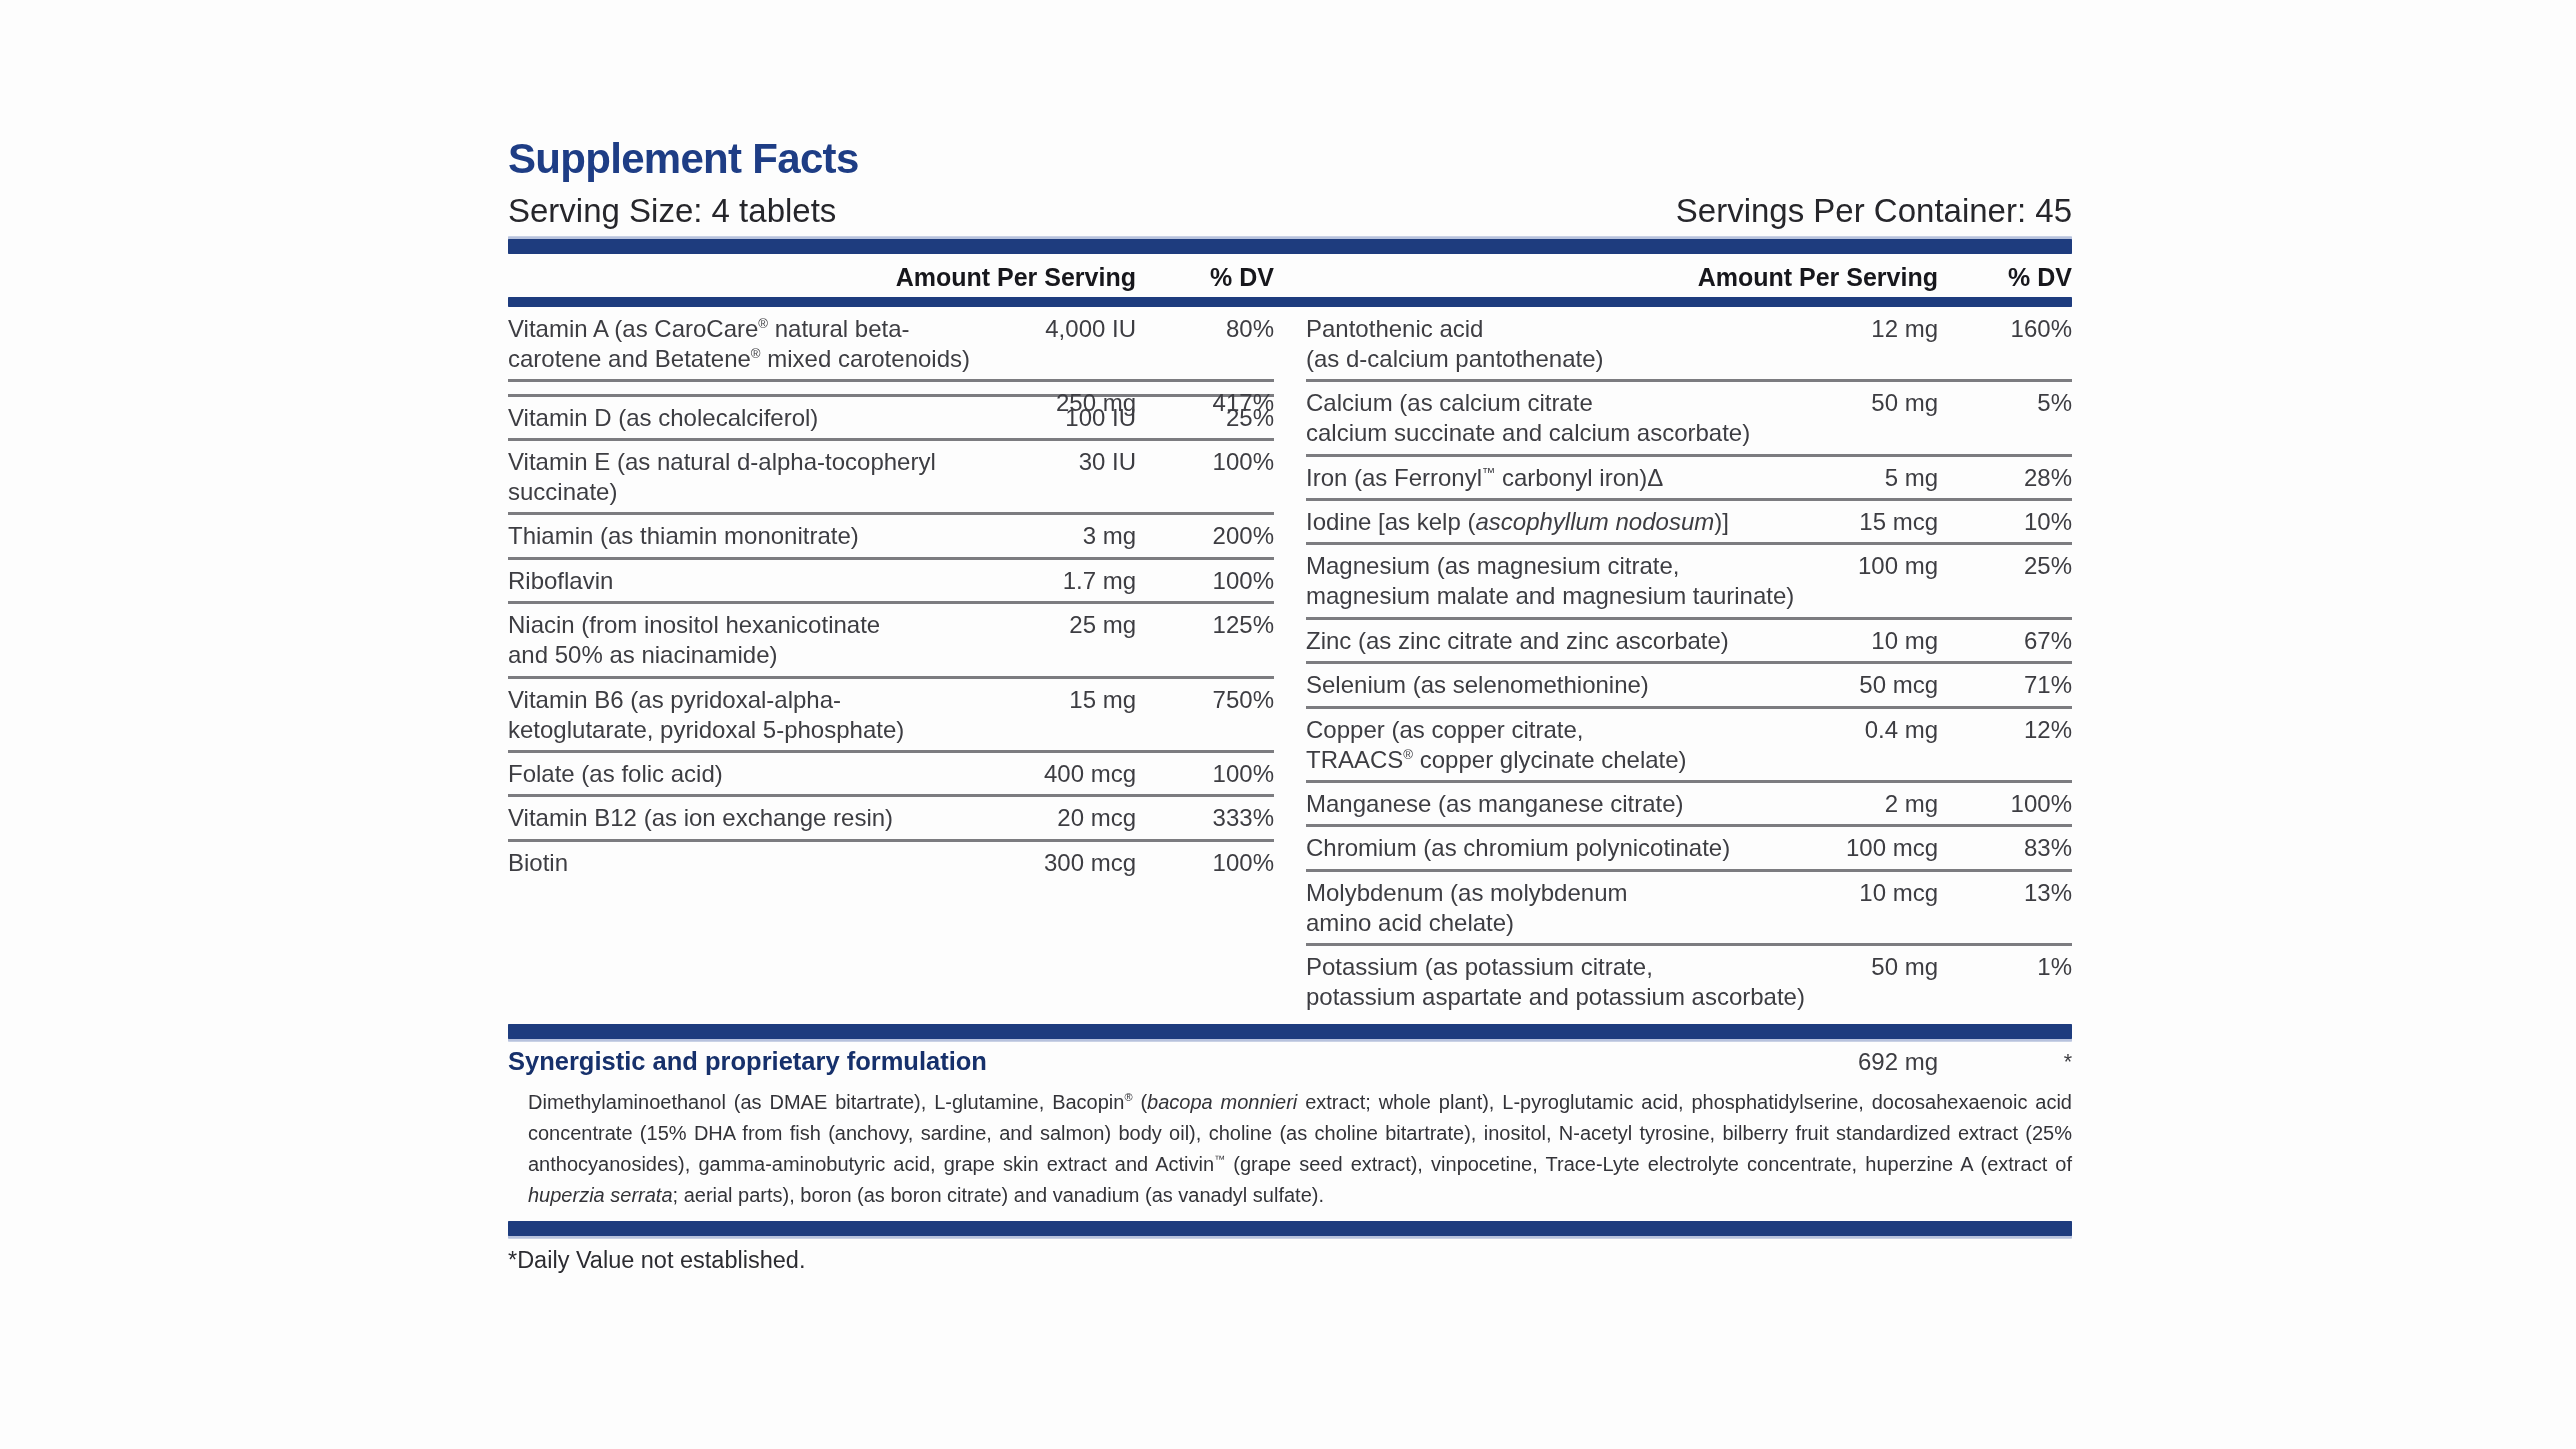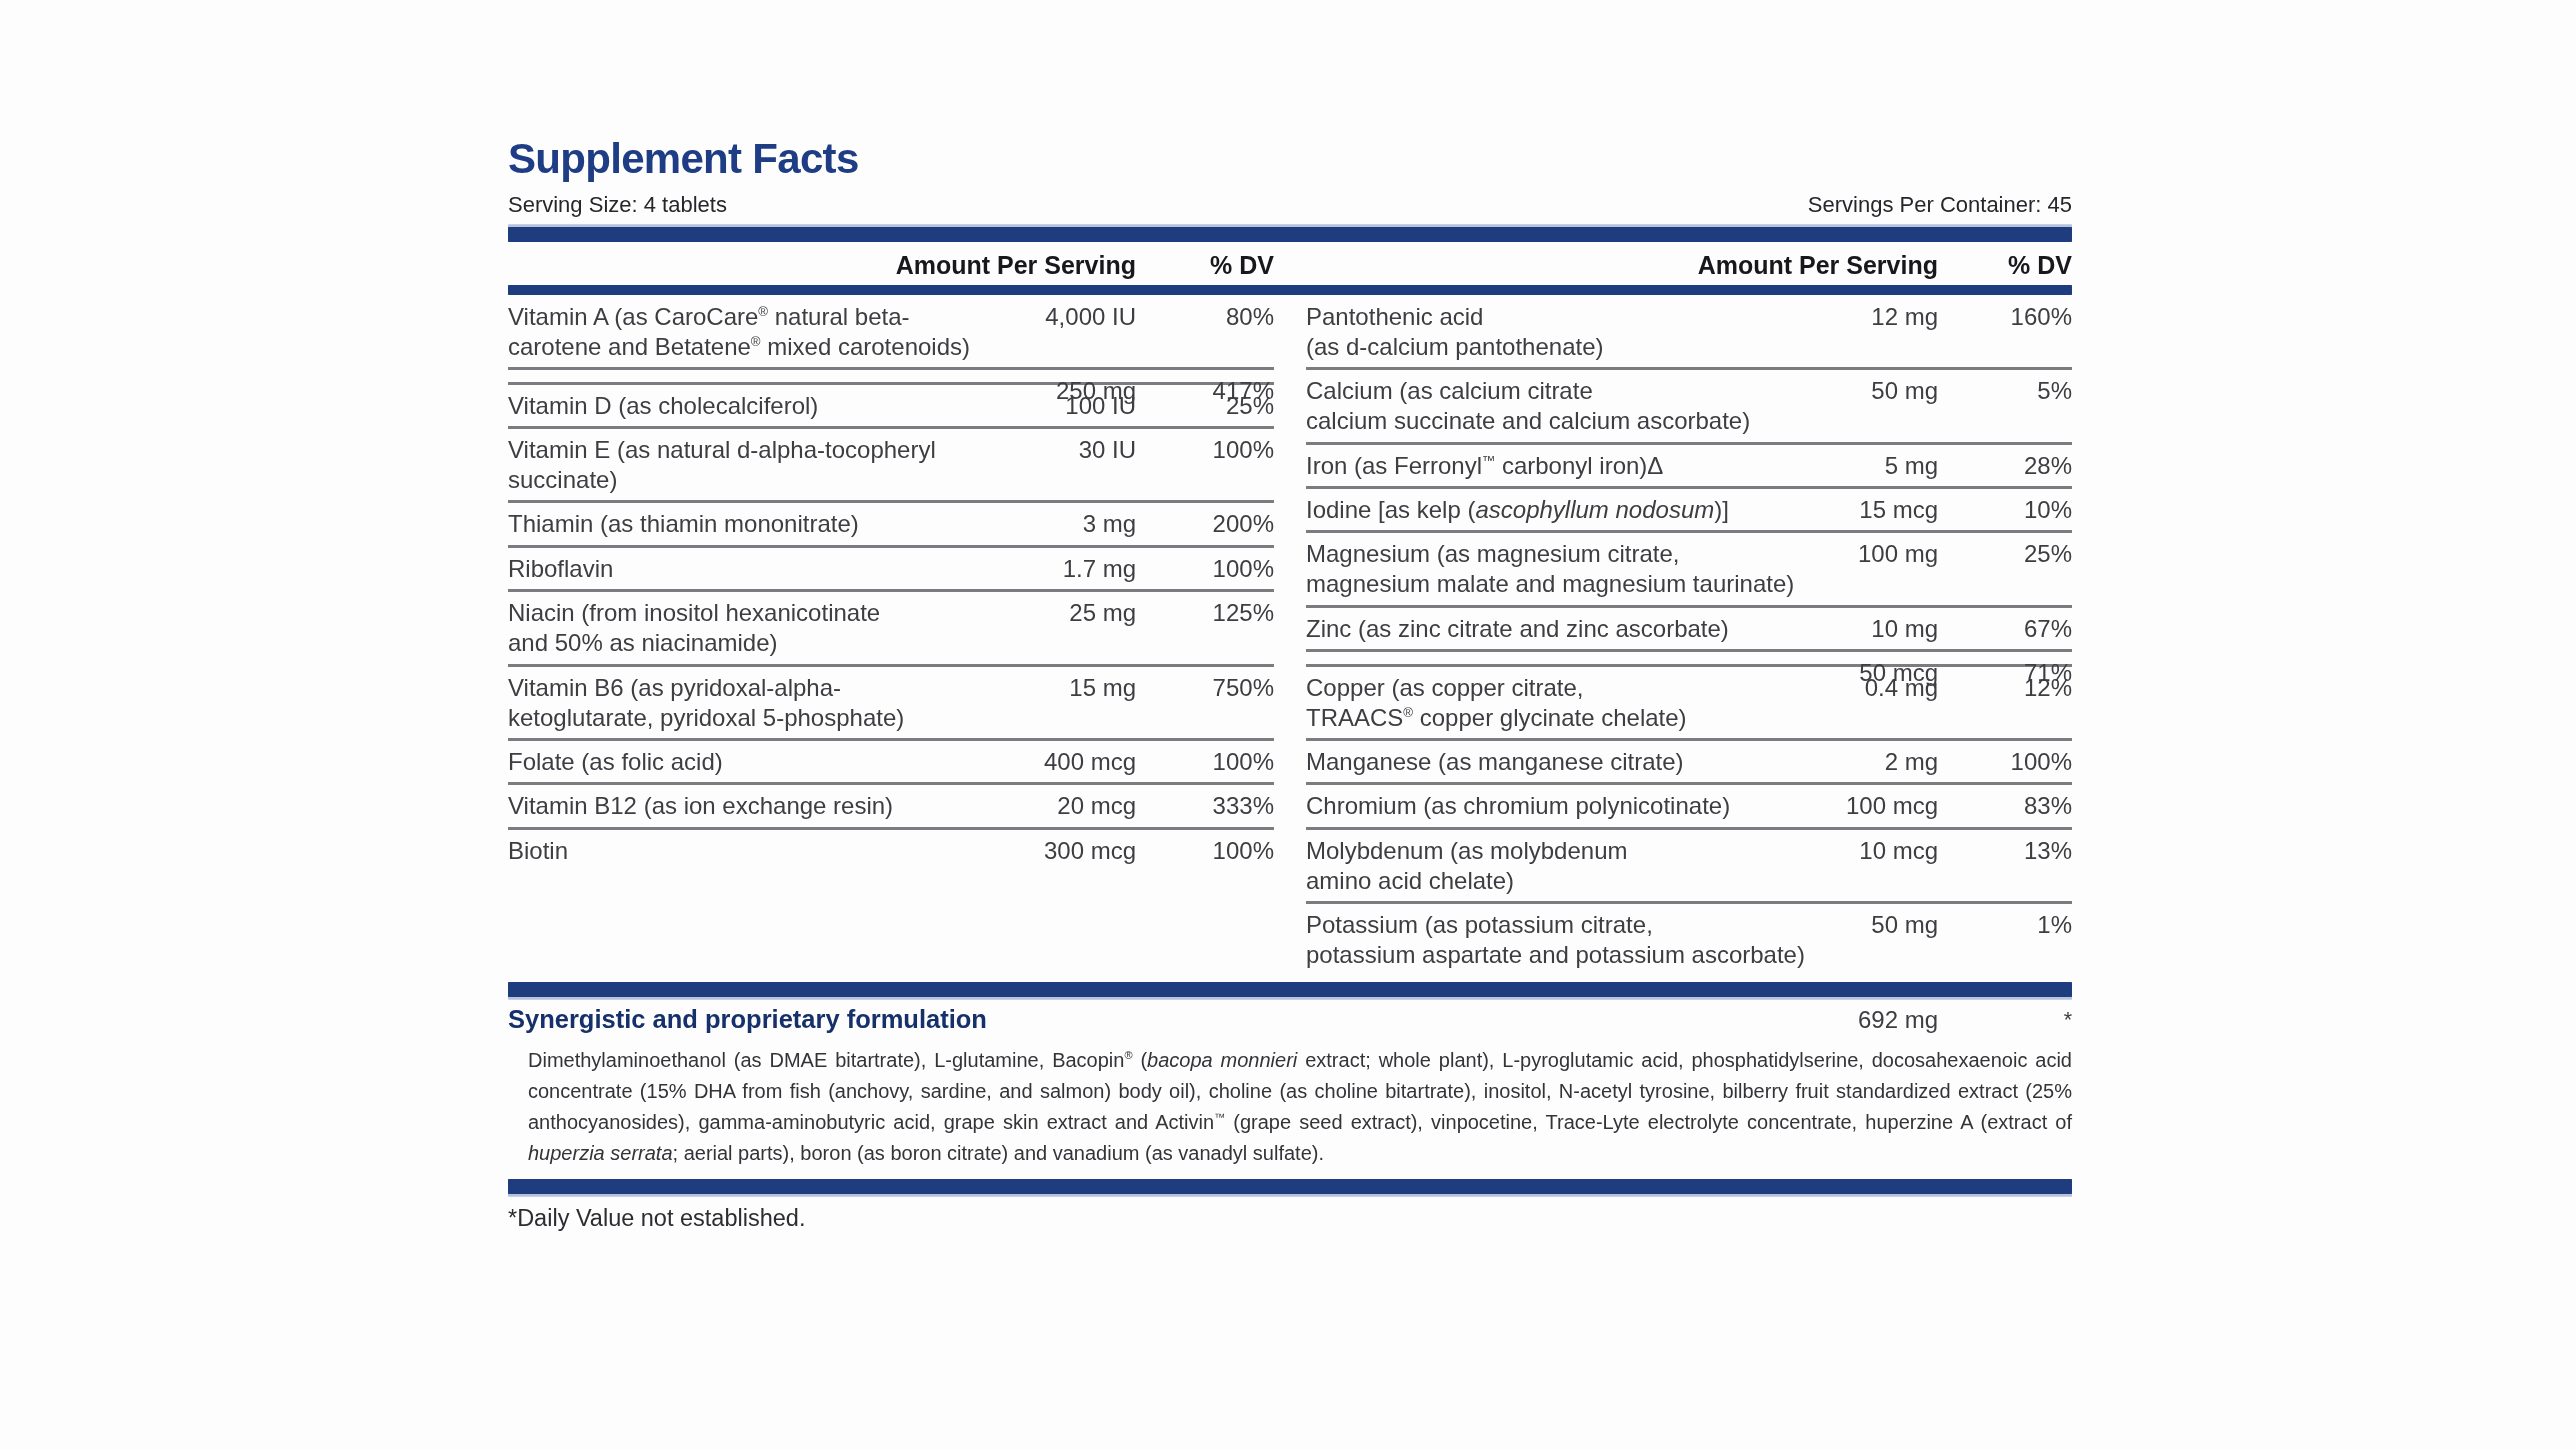--- a/index.html
+++ b/index.html
@@ -12,21 +12,21 @@
   .label{
     position:absolute;left:508px;top:138px;width:1564px;
     color:var(--ink);
   }
   .title{
     margin:0;font-size:42px;font-weight:bold;color:#1e3d85;
     letter-spacing:-0.7px;line-height:1.0;
   }
   .serving-row{
     display:flex;justify-content:space-between;align-items:flex-end;
-    font-size:22px;color:#26262b;margin-top:12px;
+    font-size:33px;color:#26262b;margin-top:12px;
   }
   .bar{background:var(--navy);border-radius:0.7px;}
   .bar-top{height:14.8px;margin-top:9.4px;box-shadow:0 -2.7px 0 #b7c2dd;}
   .bar-mid{height:9.4px;}
   .bar-bottom{height:14.8px;box-shadow:0 2.7px 0 #b7c2dd;}
   .header-row{display:flex;gap:48px;}
   .header-half{position:relative;height:43px;}
   .header-half.left{width:766px;}
   .header-half.right{flex:1;}
   .h-amt,.h-dv{
@@ -206,20 +206,21 @@
           <span class="dv">25%</span>
         </div>
 
         <div class="row">
           <div class="nm">Zinc (as zinc citrate and zinc ascorbate)</div>
           <span class="amt">10 mg</span>
           <span class="dv">67%</span>
         </div>
 
         <div class="row">
+          <div class="nm">Selenium (as selenomethionine)</div>
           <span class="amt">50 mcg</span>
           <span class="dv">71%</span>
         </div>
 
         <div class="row">
           <div class="nm">Copper (as copper citrate,
 TRAACS<sup>®</sup> copper glycinate chelate)</div>
           <span class="amt">0.4 mg</span>
           <span class="dv">12%</span>
         </div>

